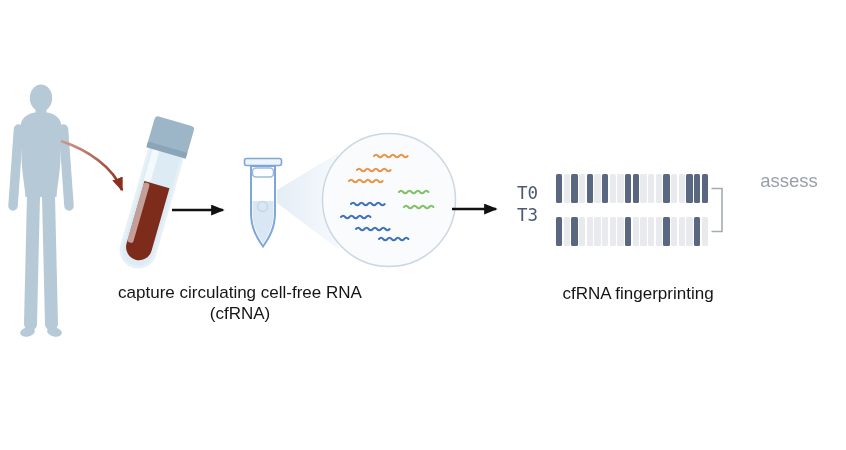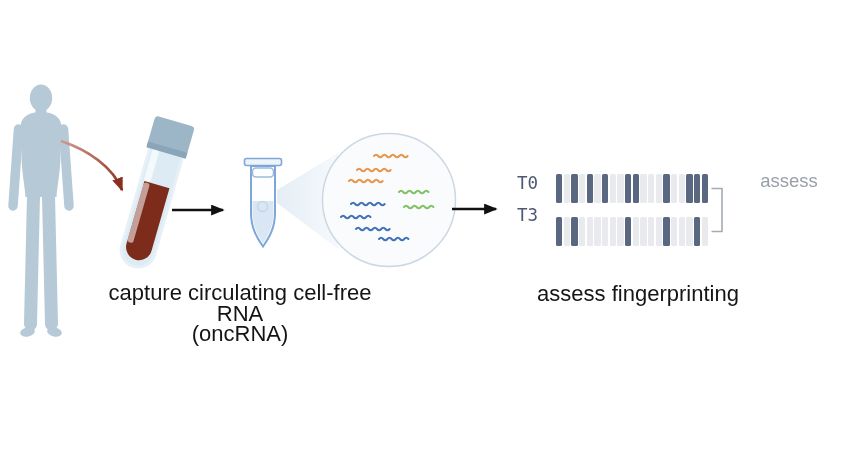--- a/index.html
+++ b/index.html
@@ -1,20 +1,20 @@
 <!DOCTYPE html>
 <html><head>
 <meta charset="utf-8">
 <style>
   html,body{margin:0;padding:0;background:#ffffff;}
   #canvas{position:relative;width:846px;height:450px;background:#ffffff;overflow:hidden;
           font-family:"Liberation Sans",sans-serif;}
   .abs{position:absolute;}
   svg{display:block;}
-  .caption{color:#151515;font-size:22px;line-height:20.5px;text-align:center;}
+  .caption{color:#151515;font-size:17px;line-height:20.5px;text-align:center;}
   .tp-label{font-family:"DejaVu Sans Mono",monospace;font-size:17.5px;color:#4d5972;
             display:flex;align-items:center;justify-content:flex-start;}
   .barcode{display:flex;justify-content:space-between;align-items:stretch;}
   .bar{width:6.2px;border-radius:1.5px;}
   .gray-text{color:#9aa0a9;font-size:18.5px;line-height:23.5px;text-align:center;}
 </style>
 </head>
 <body>
 
 <div id="canvas">
@@ -88,21 +88,21 @@
       <path d="M252.5,201 L252.5,213 C252.5,226 258,236 263,243.5 C268,236 273.5,226 273.5,213 L273.5,201 Z" fill="#d9e6f3"></path>
       <circle cx="262.5" cy="206.5" r="5" fill="none" stroke="#c6d6e8" stroke-width="1.5"></circle>
       <rect x="252.5" y="168" width="21" height="9" rx="3.5" fill="none" stroke="#9cbade" stroke-width="1.5"></rect>
     </g>
 
     <path d="M452,209 H496" stroke="#111111" stroke-width="2.7" marker-end="url(#ahBlack)" fill="none"></path>
 
     <path d="M711.5,188.5 H722 V231.5 H711.5" fill="none" stroke="#a6abb3" stroke-width="1.6"></path>
   </svg>
 
-  <div class="abs tp-label" style="left:517px;top:168px;width:34px;height:29px">T0</div>
+  <div class="abs tp-label" style="left:517px;top:178px;width:34px;height:29px">T0</div>
   <div class="abs tp-label" style="left:517px;top:200px;width:34px;height:29px">T3</div>
 
   <div class="abs barcode" style="left:556px;top:174px;width:152px;height:29px">
       <div class="bar" style="background: rgb(90, 103, 128);"></div>
       <div class="bar" style="background: rgb(232, 234, 237);"></div>
       <div class="bar" style="background: rgb(90, 103, 128);"></div>
       <div class="bar" style="background: rgb(232, 234, 237);"></div>
       <div class="bar" style="background: rgb(90, 103, 128);"></div>
       <div class="bar" style="background: rgb(232, 234, 237);"></div>
       <div class="bar" style="background: rgb(90, 103, 128);"></div>
@@ -142,19 +142,19 @@
       <div class="bar" style="background: rgb(90, 103, 128);"></div>
       <div class="bar" style="background: rgb(232, 234, 237);"></div>
     </div>
 
   <div class="abs gray-text" style="left:732px;top:169px;width:114px">
     <div>assess</div>
   </div>
 
   <div class="abs caption" style="left:85px;top:283px;width:310px">
     <div>capture circulating cell-free RNA</div>
-    <div>(oncRNA)</div>
+    <div>(cfRNA)</div>
   </div>
   <div class="abs caption" style="left:521px;top:284px;width:234px">
-    <div>assess fingerprinting</div>
+    <div>cfRNA fingerprinting</div>
   </div>
 
 </div>
 
 </body></html>

